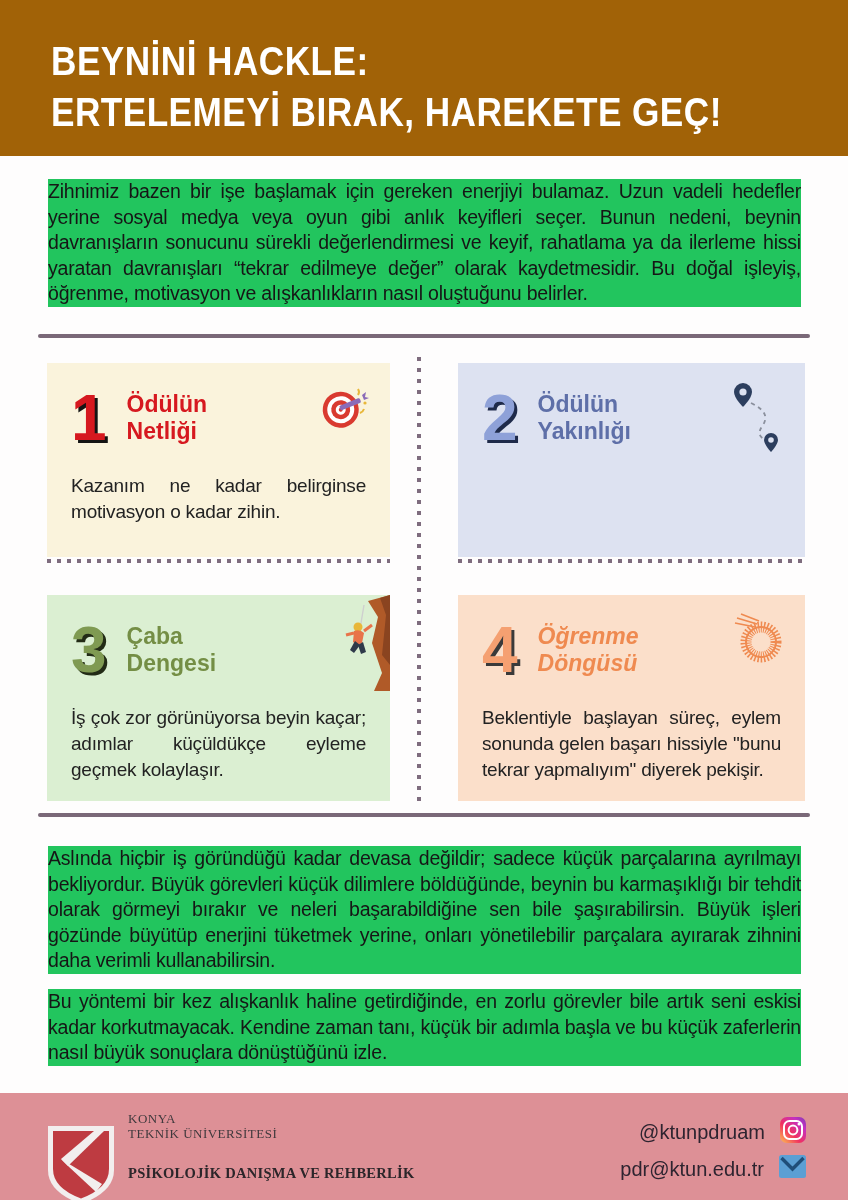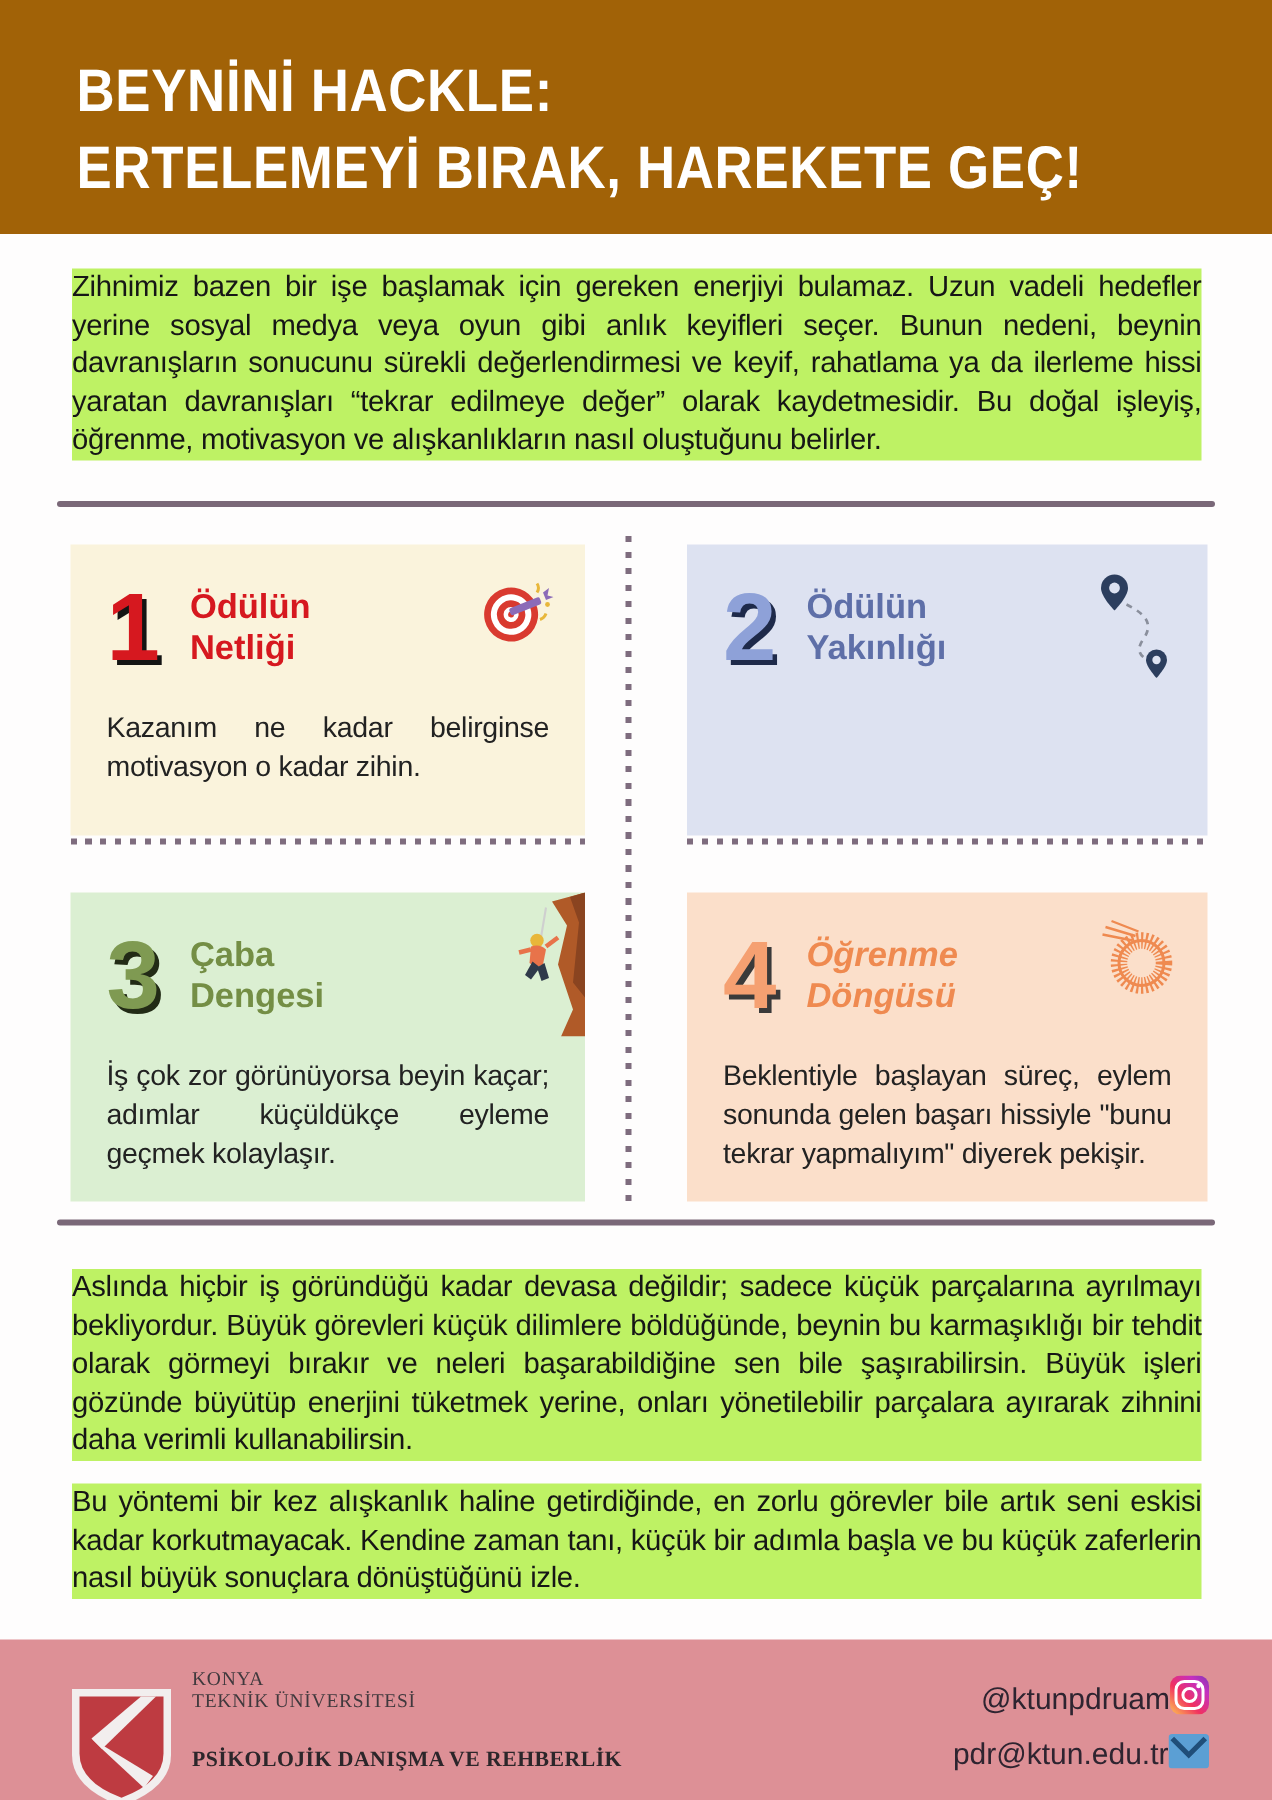--- a/index.html
+++ b/index.html
@@ -4,21 +4,21 @@
 <style>
   * { margin:0; padding:0; box-sizing:border-box; }
   body { background:#ffffff; font-family:"Liberation Sans", sans-serif; }
   .page { position:relative; width:848px; height:1200px; background:#fefdfd; overflow:hidden; margin:0 auto; }
 
   
   .header { position:absolute; left:0; top:0; width:848px; height:156px; }
   .header-text { padding:36px 0 0 58px; color:#fff; font-weight:700; font-size:40px; line-height:51px; letter-spacing:.5px; transform:scaleX(.88); transform-origin:left top; white-space:nowrap; }
 
   
-  .para { position:absolute; left:48px; width:753px; text-align:justify; color:#161616; font-size:19.5px; line-height:25.5px; background:#bef264; letter-spacing:-0.2px; }
+  .para { position:absolute; left:48px; width:753px; text-align:justify; color:#161616; font-size:19.5px; line-height:25.5px; background:#22c55e; letter-spacing:-0.2px; }
   .intro  { top:179px; }
   .outro1 { top:846px; }
   .outro2 { top:989px; }
 
   
   .hr { position:absolute; left:38px; width:772px; height:4px; background:#7a6878; border-radius:2px; }
   .hr1 { top:334px; }
   .hr2 { top:813px; }
 
   
@@ -41,21 +41,21 @@
   .card-icon { position:absolute; right:-4px; top:-2px; }
   .card-body { text-align:justify; color:#222; font-size:19px; line-height:26px; margin-top:8px; letter-spacing:-0.2px; }
 
   
   .footer { position:absolute; left:0; top:1093px; width:848px; height:129px; }
   .footer-left { position:absolute; left:48px; top:18px; display:flex; align-items:center; }
   .org-lines { margin-left:14px; font-family:"Liberation Serif", serif; color:#40393d; }
   .org-line-0, .org-line-1 { font-size:13px; line-height:15px; letter-spacing:.5px; }
   .org-line-2, .org-line-3 { font-size:14.5px; line-height:17px; font-weight:700; color:#2c262a; letter-spacing:.3px;margin-top:24px; }
   .footer-right { position:absolute; right:42px; top:24px; text-align:right; color:#2e2430; font-size:20px; }
-  .social-row { display:flex; align-items:center; justify-content:flex-end; gap:0; margin-bottom:7px; }
+  .social-row { display:flex; align-items:center; justify-content:flex-end; gap:15px; margin-bottom:7px; }
 </style>
 </head>
 <body>
 
 <div class="page">
 
   <header class="header" style="background: #a16207;">
     <div class="header-text">
       <div>BEYNİNİ HACKLE:</div>
       <div>ERTELEMEYİ BIRAK, HAREKETE GEÇ!</div>

